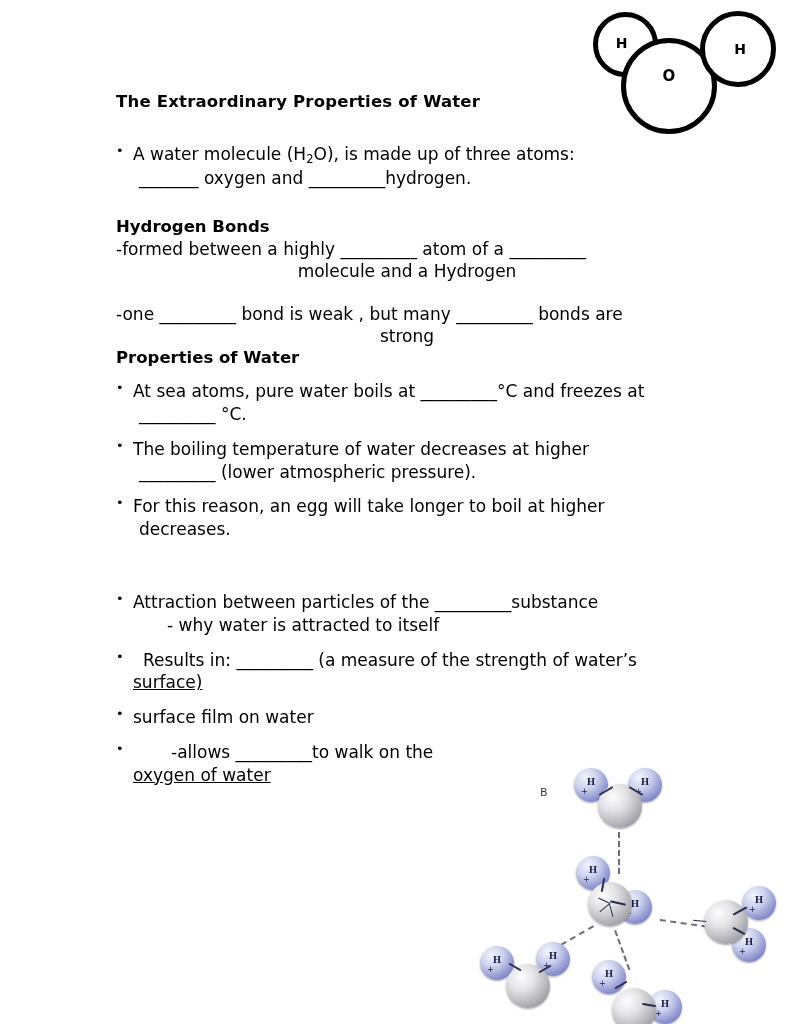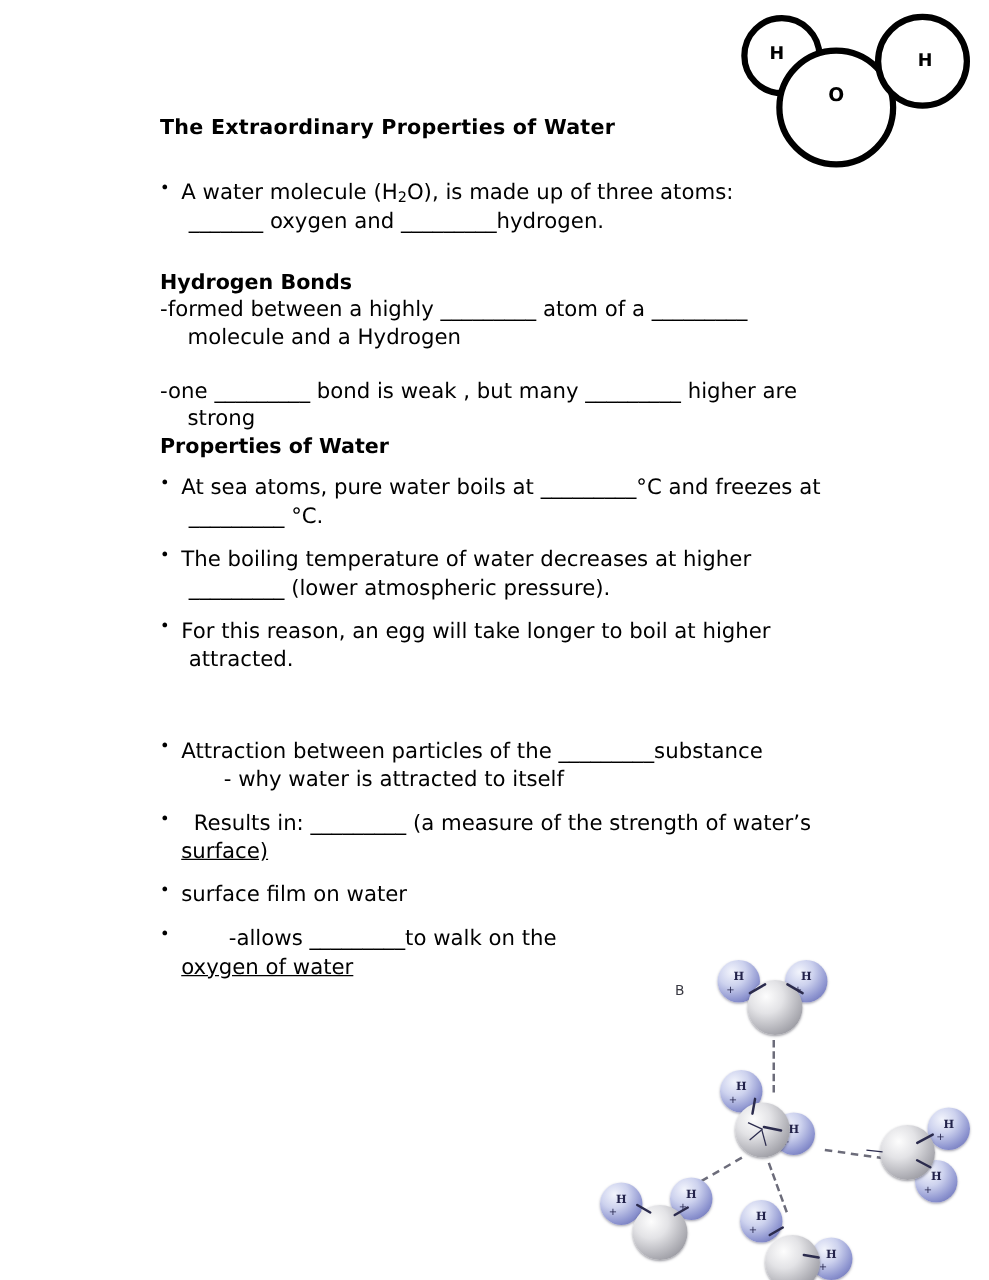--- a/index.html
+++ b/index.html
@@ -20,21 +20,21 @@
   .page {
     position: absolute;
     inset: 0;
     width: 791px;
     height: 1024px;
   }
 
   
   .content {
     position: absolute;
-    left: 128px;
+    left: 116px;
     top: 92px;
     width: 560px;
   }
 
   .doc-title {
     font-size: 16.5px;
     font-weight: bold;
     letter-spacing: 0.2px;
     line-height: 1.25;
     margin: 0 0 30px 0;
@@ -53,20 +53,21 @@
   }
 
   .plain-line {
     font-size: 17px;
     line-height: 1.32;
     margin: 0;
   }
   .plain-line .cont {
     display: block;
     padding-left: 22px;
+    text-align: center;
   }
 
   
   .bullet {
     position: relative;
     font-size: 17px;
     line-height: 1.34;
     padding-left: 17px;
     margin: 0;
   }
@@ -282,21 +283,21 @@
     <div>
       <div class="section-head underline">Hydrogen Bonds</div>
       <div class="plain-line">
         <span><span>-formed between a highly </span><span class="u">_________</span><span> atom of a </span><span class="u">_________</span></span>
         <span class="cont">molecule and a Hydrogen</span>
       </div>
 
       <div class="gap-m"></div>
 
       <div class="plain-line">
-        <span><span>-one </span><span class="u">_________</span><span> bond is weak , but many </span><span class="u">_________</span><span> higher are</span></span>
+        <span><span>-one </span><span class="u">_________</span><span> bond is weak , but many </span><span class="u">_________</span><span> bonds are</span></span>
         <span class="cont">strong</span>
       </div>
     </div>
 
     <div class="section-head">Properties of Water</div>
 
     <div class="gap-s"></div>
 
     <div class="bullet">
       <span><span>At sea atoms, pure water boils at </span><span class="u">_________</span><span>°C and freezes at</span></span>
@@ -307,21 +308,21 @@
 
     <div class="bullet">
       <span>The boiling temperature of water decreases at higher</span>
       <span class="cont"><span class="u">_________</span><span> (lower atmospheric pressure).</span></span>
     </div>
 
     <div class="gap-s"></div>
 
     <div class="bullet">
       <span>For this reason, an egg will take longer to boil at higher</span>
-      <span class="cont">attracted.</span>
+      <span class="cont">decreases.</span>
     </div>
 
     <div class="gap-xl"></div>
 
 
     <div class="gap-s"></div>
 
     <div class="bullet">
       <span><span>Attraction between particles of the </span><span class="u">_________</span><span>substance</span></span>
       <span class="sub">- why water is attracted to itself</span>

